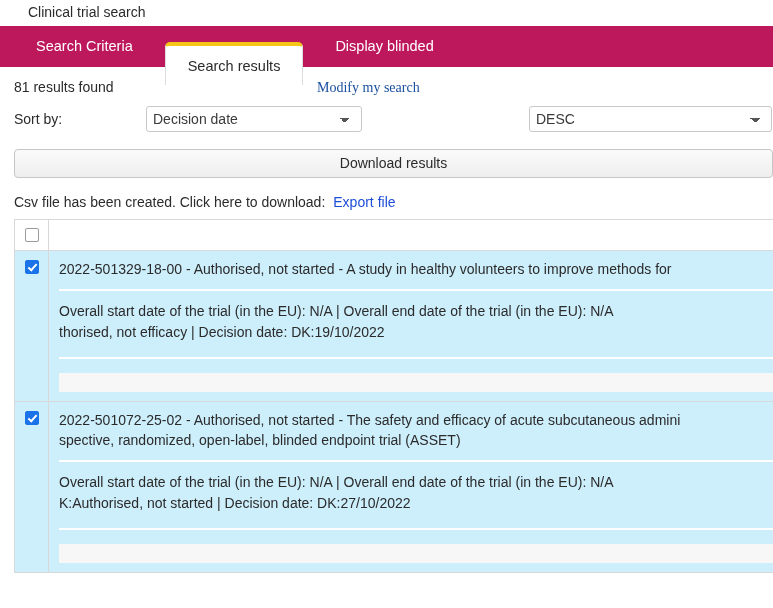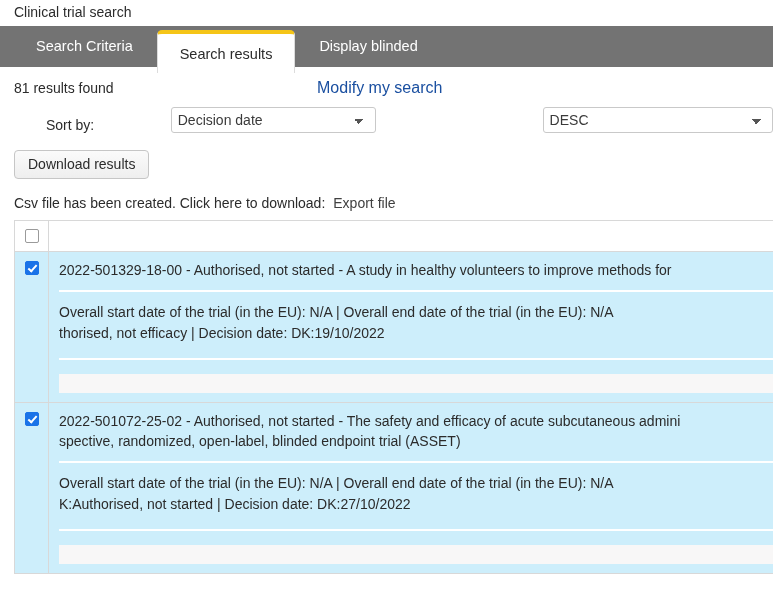--- a/index.html
+++ b/index.html
@@ -14,27 +14,27 @@
     font-family: "Liberation Sans", sans-serif;
     color: #2b2b2b;
     -webkit-font-smoothing: antialiased;
   }
 
   
   .page-title {
     font-size: 14px;
     line-height: 16px;
     color: #2b2b2b;
-    padding: 4px 0 6px 14px;
+    padding: 4px 0 6px 28px;
     white-space: nowrap;
   }
 
   
   .tab-bar {
-    background: #737373;
+    background: #be185d;
     height: 41px;
     position: relative;
     display: flex;
     align-items: flex-end;
     padding-left: 14px;
     box-sizing: border-box;
   }
   .tab {
     font-size: 14.5px;
     color: #ffffff;
@@ -48,52 +48,52 @@
   .tab.active {
     background: #ffffff;
     color: #2b2b2b;
     border-top: 4px solid #f5c518;
     border-left: 1px solid #dcdcdc;
     border-right: 1px solid #dcdcdc;
     border-radius: 5px 5px 0 0;
     height: 43px;
     line-height: 40px;
     position: relative;
-    top: 6px;
-    margin: 0 2px;
+    top: 18px;
+    margin: 0 10px;
   }
 
   
   .results-bar {
     display: flex;
     align-items: baseline;
     padding: 12px 0 0 14px;
     font-size: 14px;
     gap: 45px;
   }
   .results-count {
     width: 258px;
     white-space: nowrap;
     color: #2b2b2b;
   }
   .modify-link {
     color: #1a4fa0;
     text-decoration: none;
     white-space: nowrap;
     cursor: pointer;
-    font-size: 16px;
+    font-size: 14px;
+    font-family: Liberation Serif, serif;
   }
 
   
   .sort-row {
     display: flex;
-    align-items: flex-end;
+    align-items: center;
     padding: 10px 0 0 14px;
     font-size: 14px;
-    margin-left: 32px;
   }
   .sort-label {
     width: 132px;
     white-space: nowrap;
   }
   select.dd {
     font-family: "Liberation Sans", sans-serif;
     font-size: 14px;
     color: #3a3a3a;
     height: 26px;
@@ -115,20 +115,21 @@
     background-repeat: no-repeat;
   }
   #sort-field-select { width: 216px; }
   #sort-order-select { width: 243px; margin-left: 167px; }
 
   
   .button-row {
     padding: 17px 0 0 14px;
     display: flex;
     gap: 8px;
+    flex-direction: column;
   }
   .btn {
     font-family: "Liberation Sans", sans-serif;
     font-size: 14px;
     color: #2b2b2b;
     background: linear-gradient(#fbfbfb, #eeeeee);
     border: 1px solid #c6c6c6;
     border-radius: 4px;
     padding: 5px 13px 6px;
     cursor: pointer;
@@ -136,21 +137,21 @@
   }
 
   
   .csv-notice {
     padding: 16px 0 0 14px;
     font-size: 14px;
     white-space: nowrap;
   }
   .csv-notice .export-file {
     margin-left: 8px;
-    color: #404040;
+    color: #1d4ed8;
     text-decoration: none;
     cursor: pointer;
     margin-top: 36px;
   }
 
   
   .table-wrap {
     margin: 9px 0 0 14px;
     border-top: 1px solid #d8d8d8;
     border-left: 1px solid #d8d8d8;

